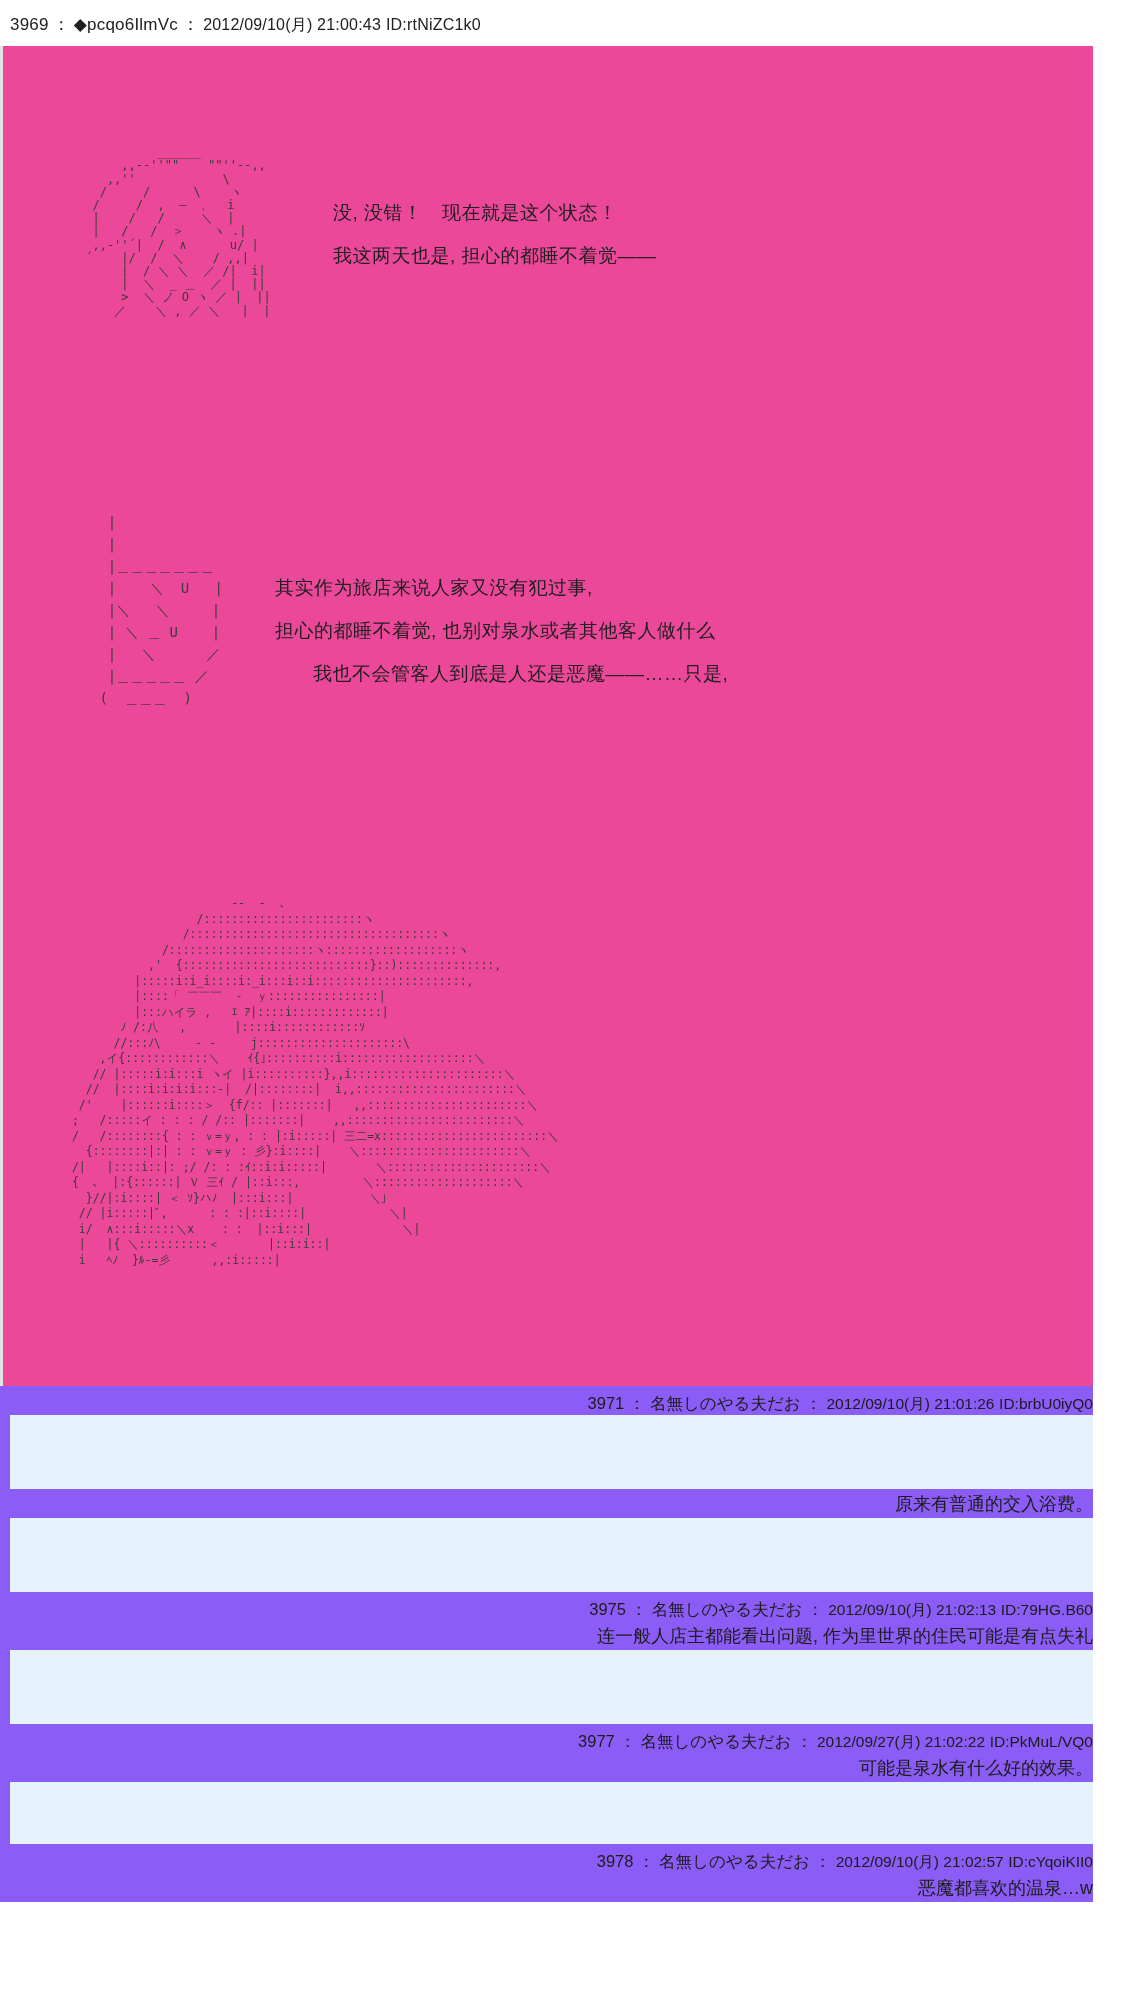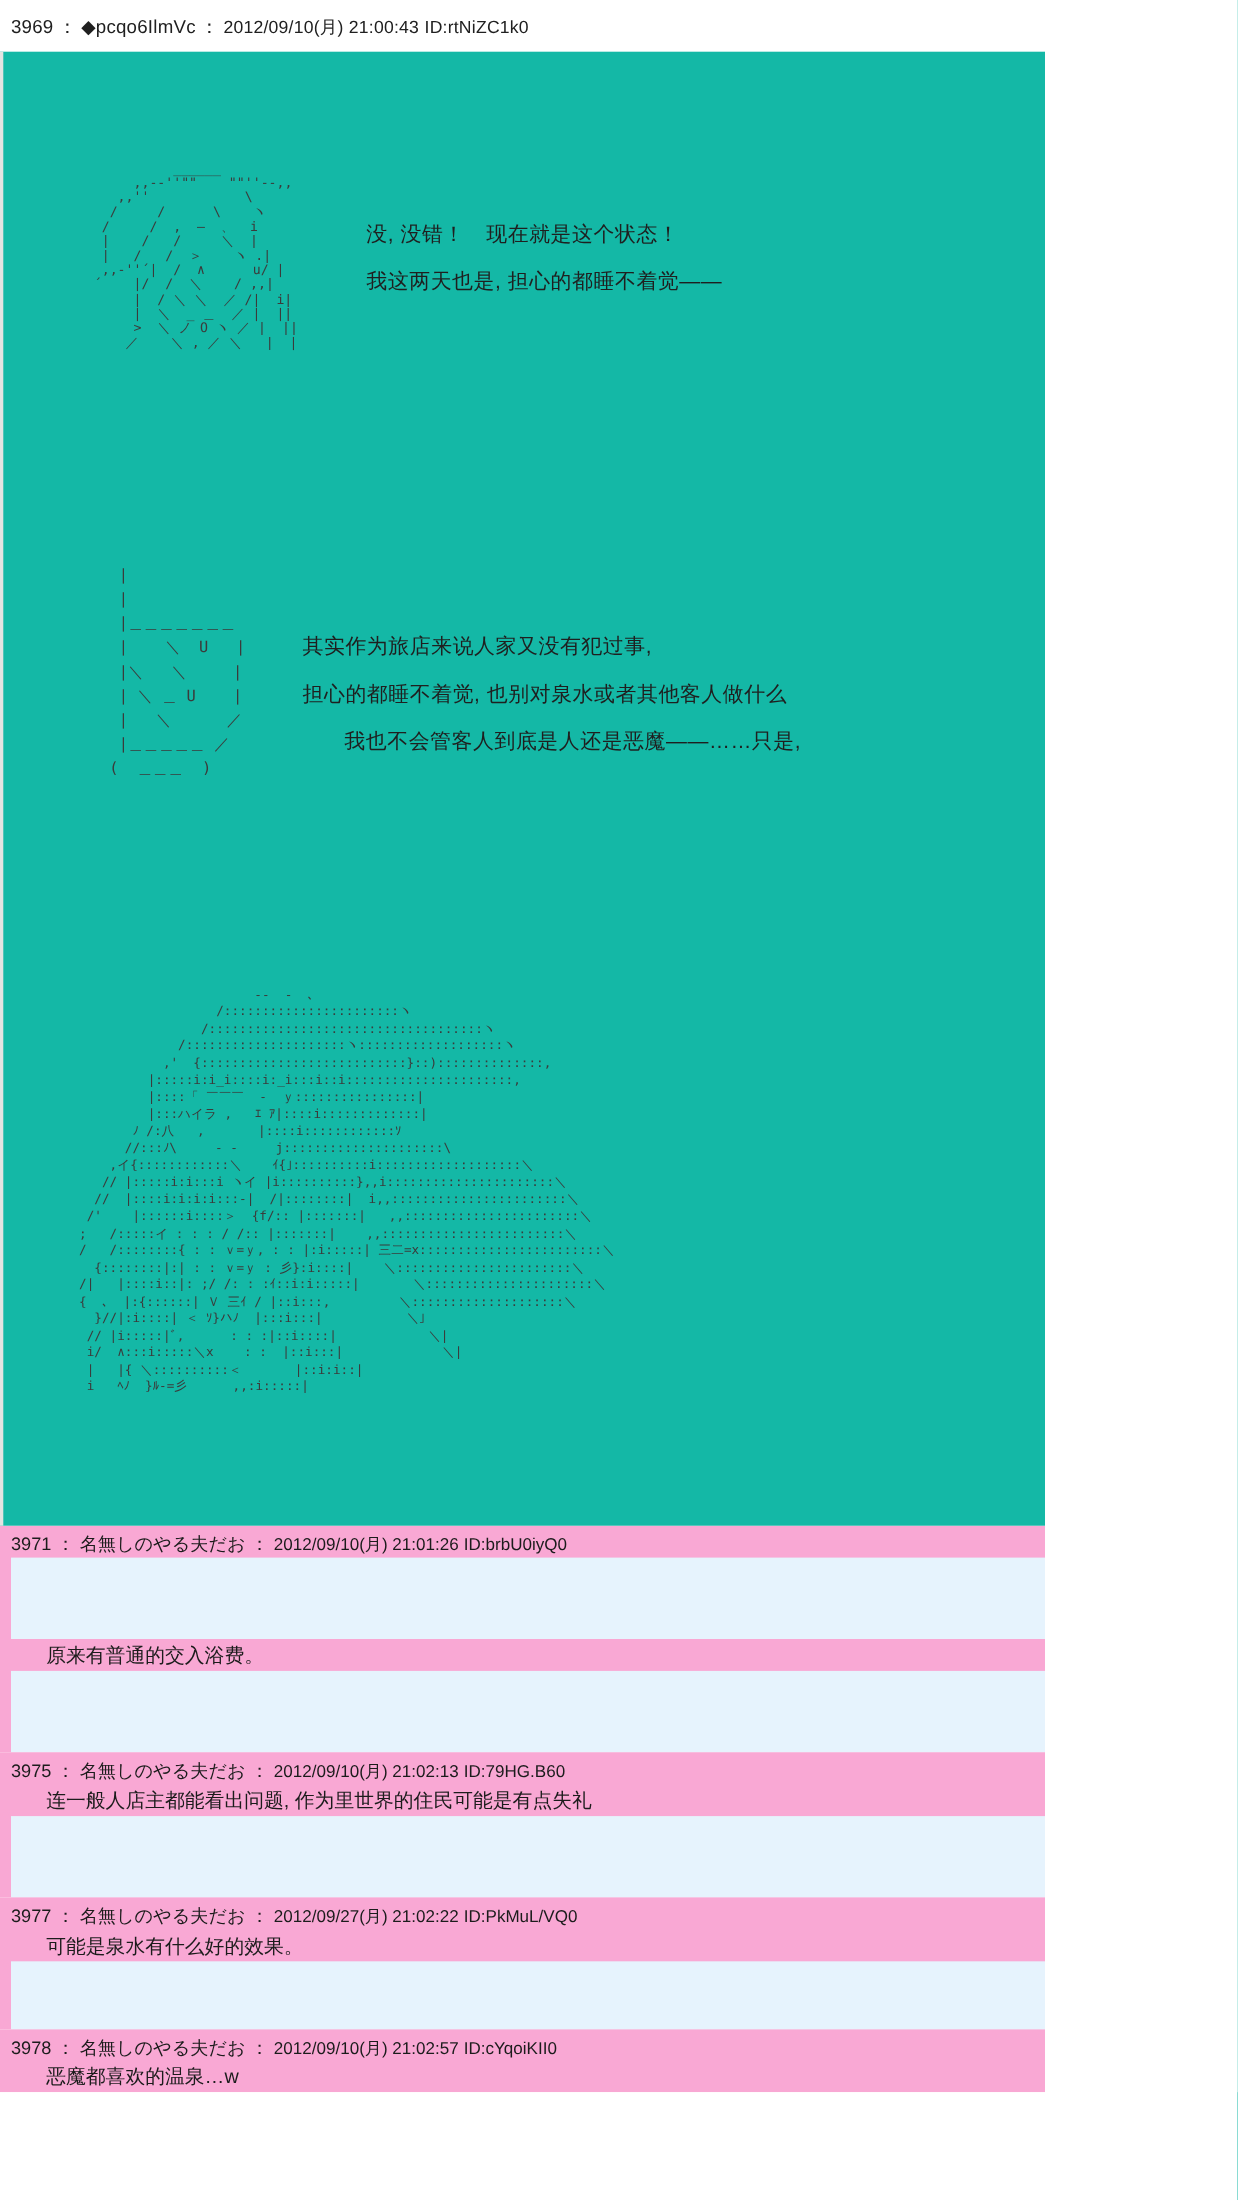--- a/index.html
+++ b/index.html
@@ -8,21 +8,21 @@
     background: #ffffff;
   }
   body {
     width: 1125px;
     font-family: "Liberation Sans", "DejaVu Sans", sans-serif;
     color: #1a1a1a;
     -webkit-font-smoothing: none;
   }
 
   .thread {
-    width: 950px;
+    width: 1093px;
     position: relative;
   }
 
   
   .op-post {
     background: #ffffff;
     padding: 0;
   }
   .post-header {
     font-size: 17px;
@@ -31,21 +31,21 @@
     padding: 14px 0 10px 10px;
     white-space: nowrap;
     letter-spacing: 0.2px;
   }
   .post-header .sep { padding: 0 4px; }
   .post-header .trip { font-weight: 400; }
   .post-header .date,
   .post-header .uid { font-size: 16px; }
 
   .op-body {
-    background: #14b8a6;
+    background: #ec4899;
     border-left: 3px solid #e4e4e2;
     min-height: 1340px;
     position: relative;
     overflow: hidden;
   }
 
   
   .scene {
     position: relative;
     display: block;
@@ -71,22 +71,23 @@
     color: #1f1f1f;
     white-space: pre;
     letter-spacing: 0.5px;
   }
 
   
   .abs { position: absolute; }
 
   
   .reply {
-    background: #f9a8d4;
+    background: #8b5cf6;
     padding: 0 0 0 10px;
+    text-align: right;
   }
   .reply-header {
     font-size: 16.5px;
     line-height: 1.35;
     color: #1c1c1c;
     white-space: nowrap;
     padding-top: 6px;
   }
   .reply-header .date,
   .reply-header .uid { font-size: 15.5px; }

